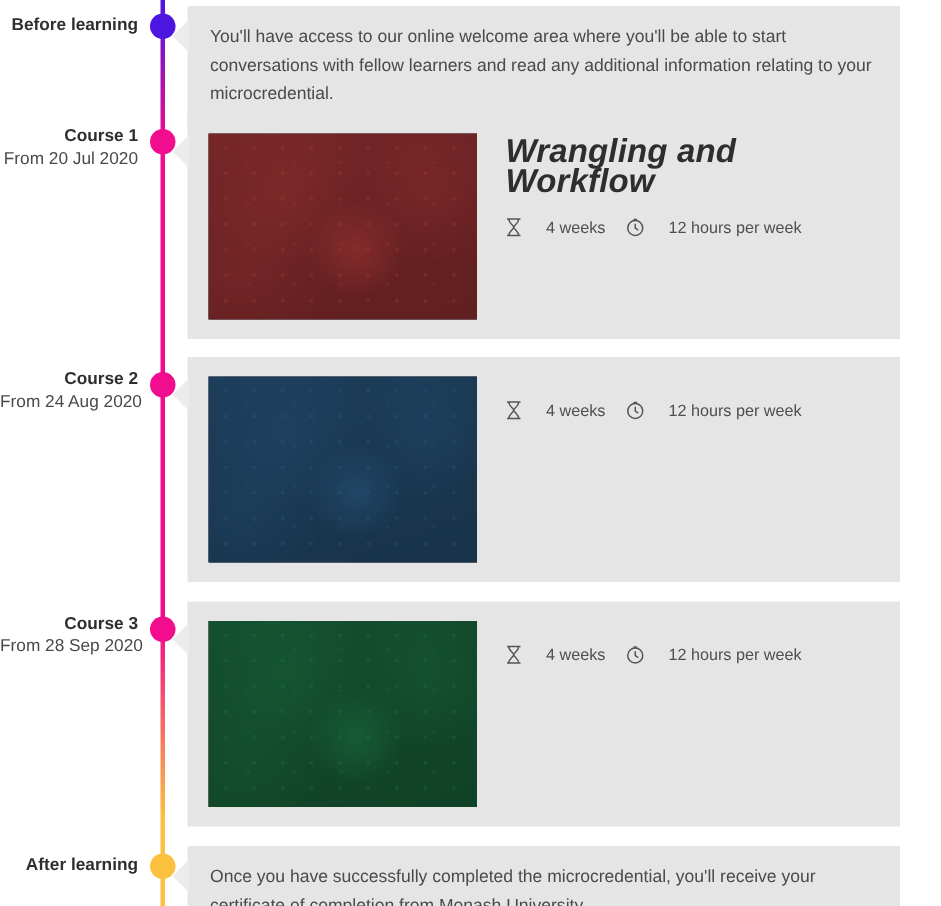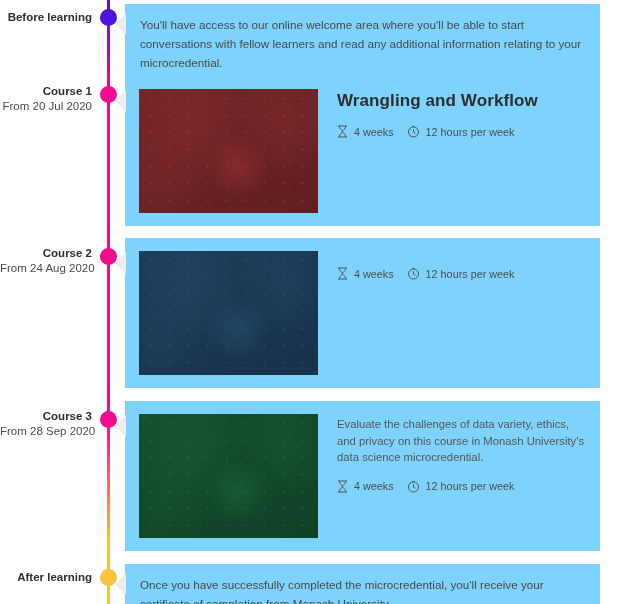--- a/index.html
+++ b/index.html
@@ -76,21 +76,21 @@
   }
   .dot.violet { background: #4d16e0; }
   .dot.magenta { background: #f20d8e; }
   .dot.amber  { background: #fbc13f; }
 
   
   .card {
     position: absolute;
     left: 125px;
     width: 475px;
-    background: #7dd3fc;
+    background: #e5e5e5;
   }
   .card-notch {
     position: absolute;
     left: -10px;
     width: 0; height: 0;
     border-top: 11px solid transparent;
     border-bottom: 11px solid transparent;
     border-right: 11px solid #ececec;
   }
 
@@ -141,43 +141,44 @@
   .thumb .tint { position: absolute; inset: 0; mix-blend-mode: multiply; }
   .thumb .tint2 { position: absolute; inset: 0; opacity: .50; }
 
   .course-body {
     flex: 1 1 auto;
     padding-left: 19px;
     padding-top: 2px;
   }
   .course-title {
     margin: 0 0 9px 0;
-    font-size: 17px;
+    font-size: 22px;
     font-weight: bold;
     color: #2e2e2e;
     letter-spacing: .1px;
     line-height: 20px;
+    font-style: italic;
   }
   .course-desc {
     margin: 0;
     font-size: 11.3px;
     line-height: 16.5px;
     color: #575757;
     max-width: 258px;
   }
   .course-meta {
     margin-top: 14px;
     display: flex;
     align-items: center;
     gap: 13px;
   }
   .meta-item {
     display: flex;
-    align-items: center;
-    gap: 6px;
+    align-items: flex-end;
+    gap: 16px;
     font-size: 10.8px;
     color: #4f4f4f;
     white-space: nowrap;
   }
   .meta-item svg { display: block; }
 </style>
 </head>
 <body>
 
 <div id="timeline">
@@ -293,21 +294,20 @@
     <div class="card" style="top:4px;">
       <div class="card-notch" style="top:14px;"></div>
       <div class="card-course">
         <div class="thumb">
           <div class="photo"></div>
           <div class="mesh"></div>
           <div class="tint" style="background: rgb(29, 122, 70);"></div>
           <div class="tint2" style="background: rgb(29, 122, 70);"></div>
         </div>
         <div class="course-body">
-          <p class="course-desc">Evaluate the challenges of data variety, ethics, and privacy on this course in Monash University's data science microcredential.</p>
           <div class="course-meta">
             <span class="meta-item">
               <svg width="11" height="13" viewBox="0 0 11 13">
                 <path d="M1 1h9M1 12h9M2.2 1c0 3 3.3 4.2 3.3 5.5S2.2 9 2.2 12M8.8 1c0 3-3.3 4.2-3.3 5.5S8.8 9 8.8 12" fill="none" stroke="#555" stroke-width="1"></path>
               </svg>
               <span>4 weeks</span>
             </span>
             <span class="meta-item">
               <svg width="13" height="13" viewBox="0 0 13 13">
                 <circle cx="6.5" cy="7" r="5" fill="none" stroke="#555" stroke-width="1"></circle>

